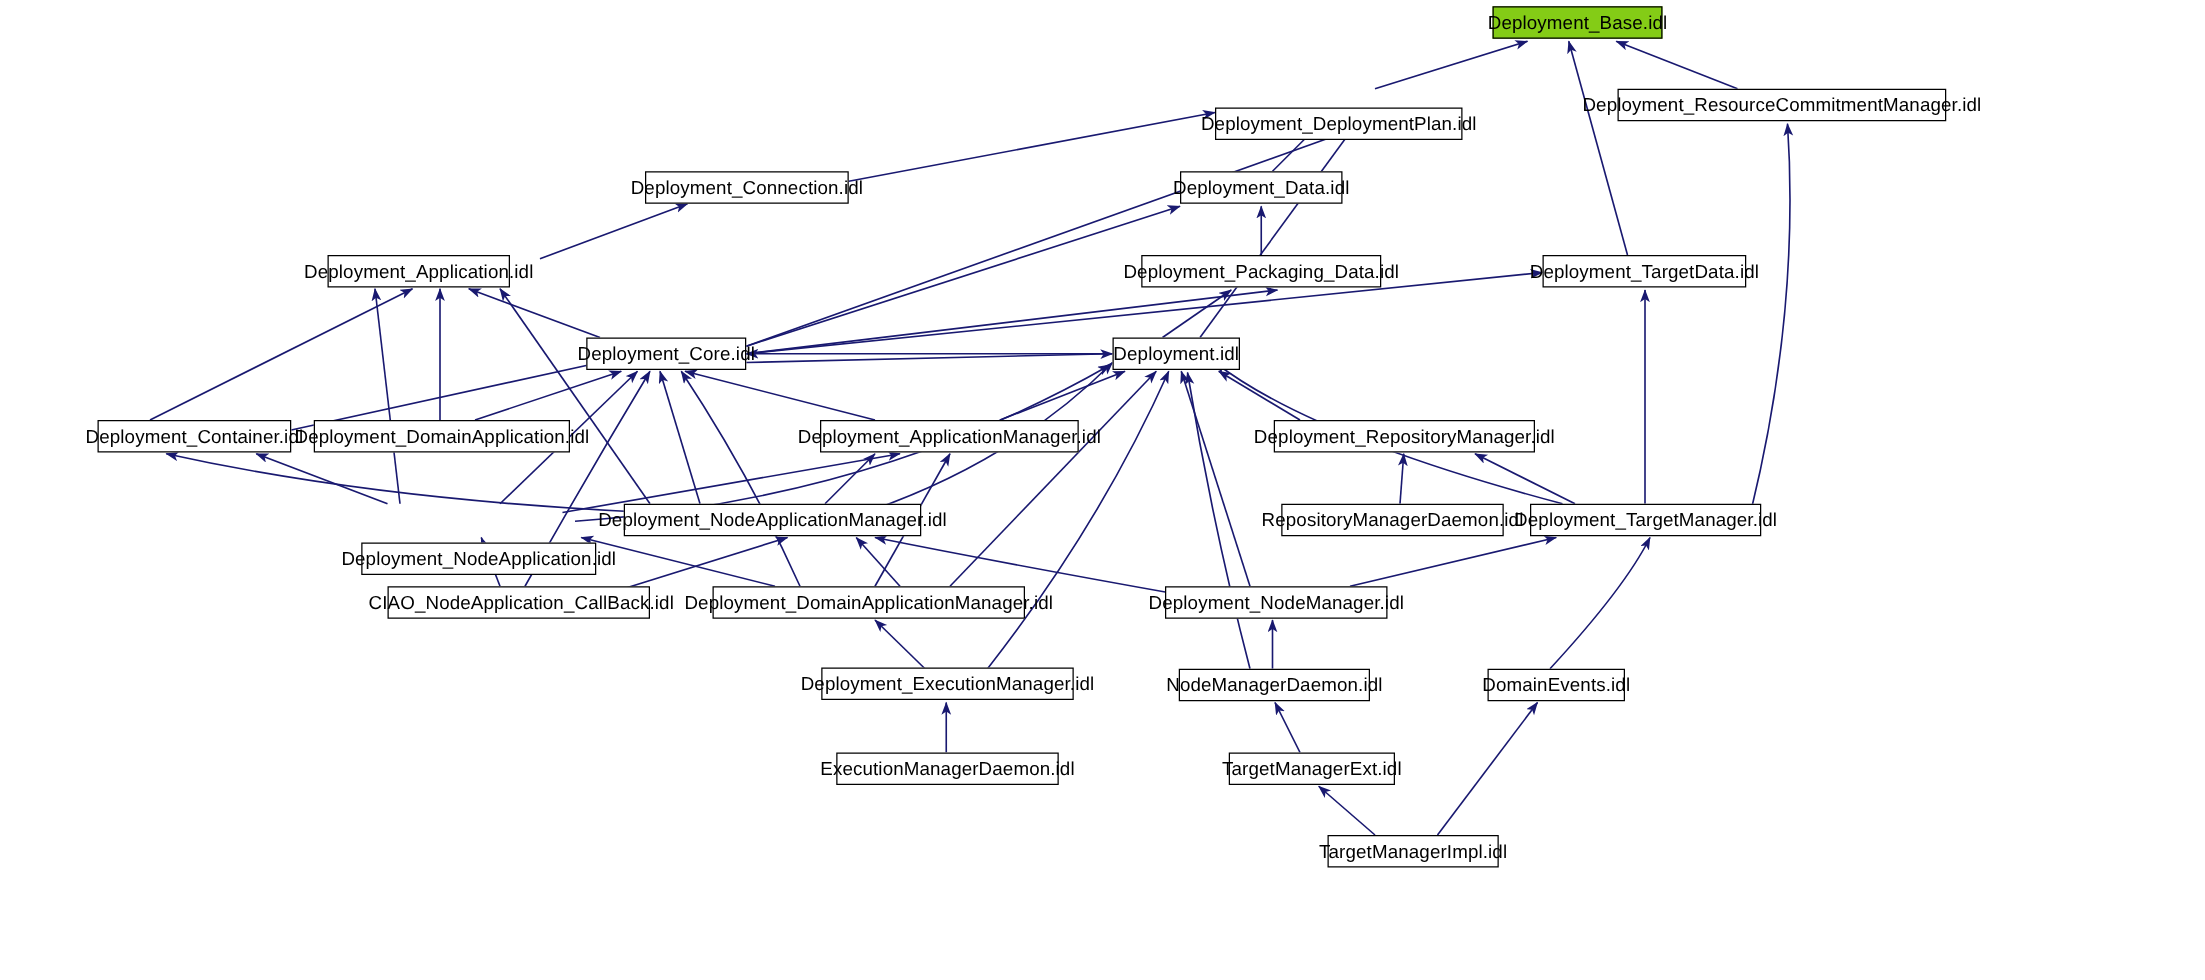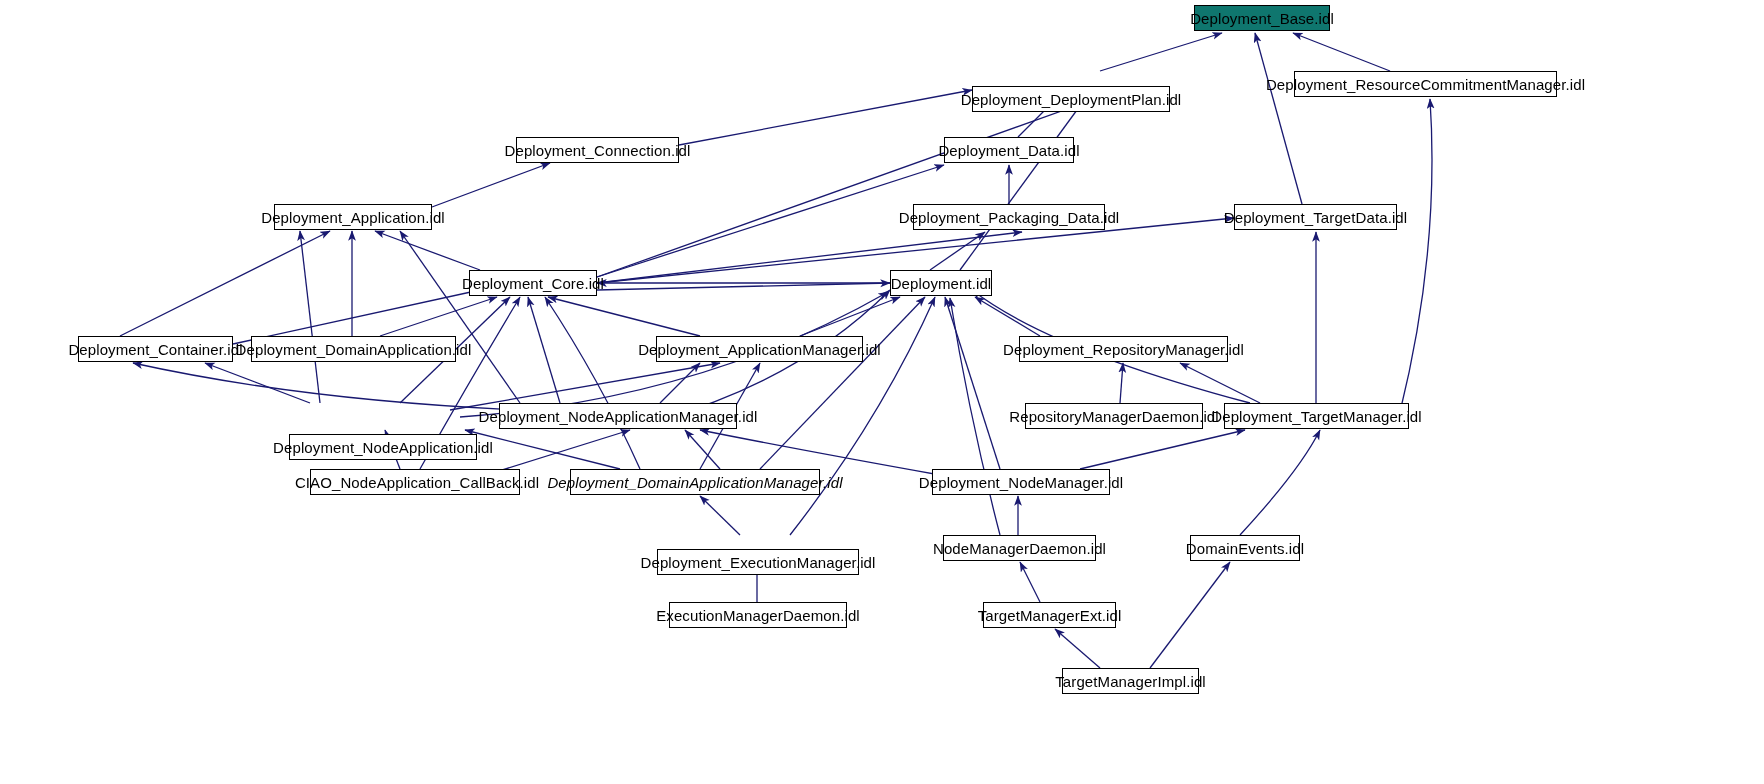--- a/index.html
+++ b/index.html
@@ -38,21 +38,21 @@
     line-height: 1;
     display: flex;
     align-items: center;
     justify-content: center;
     white-space: nowrap;
     padding: 0 9px;
     height: 26px;
     letter-spacing: 0.1px;
   }
   .node-box.highlight {
-    background: #0f766e;
+    background: #84cc16;
   }
 </style>
 </head>
 <body>
 
 <div id="graph-root">
 
   <svg id="graph-canvas" viewBox="0 0 1764 784" xmlns="http://www.w3.org/2000/svg">
     <defs>
       <marker id="arrowhead" markerWidth="9" markerHeight="9" refX="7.5" refY="3" orient="auto" markerUnits="strokeWidth">
@@ -130,21 +130,21 @@
       </div>
       <div class="node-box" style="left: 1294px; top: 71px; width: 263px;">
         <span>Deployment_ResourceCommitmentManager.idl</span>
       </div>
       <div class="node-box" style="left: 516px; top: 137px; width: 163px;">
         <span>Deployment_Connection.idl</span>
       </div>
       <div class="node-box" style="left: 944px; top: 137px; width: 130px;">
         <span>Deployment_Data.idl</span>
       </div>
-      <div class="node-box" style="left: 274px; top: 204px; width: 158px;">
+      <div class="node-box" style="left: 262px; top: 204px; width: 146px;">
         <span>Deployment_Application.idl</span>
       </div>
       <div class="node-box" style="left: 913px; top: 204px; width: 192px;">
         <span>Deployment_Packaging_Data.idl</span>
       </div>
       <div class="node-box" style="left: 1234px; top: 204px; width: 163px;">
         <span>Deployment_TargetData.idl</span>
       </div>
       <div class="node-box" style="left: 469px; top: 270px; width: 128px;">
         <span>Deployment_Core.idl</span>
@@ -172,27 +172,27 @@
       </div>
       <div class="node-box" style="left: 1025px; top: 403px; width: 178px;">
         <span>RepositoryManagerDaemon.idl</span>
       </div>
       <div class="node-box" style="left: 1224px; top: 403px; width: 185px;">
         <span>Deployment_TargetManager.idl</span>
       </div>
       <div class="node-box" style="left: 310px; top: 469px; width: 210px; padding-left: 13px;">
         <span>CIAO_NodeApplication_CallBack.idl</span>
       </div>
-      <div class="node-box" style="left: 570px; top: 469px; width: 250px; font-style: italic;">
+      <div class="node-box" style="left: 570px; top: 469px; width: 250px;">
         <span>Deployment_DomainApplicationManager.idl</span>
       </div>
       <div class="node-box" style="left: 932px; top: 469px; width: 178px;">
         <span>Deployment_NodeManager.idl</span>
       </div>
-      <div class="node-box" style="left: 657px; top: 549px; width: 202px;">
+      <div class="node-box" style="left: 657px; top: 534px; width: 202px;">
         <span>Deployment_ExecutionManager.idl</span>
       </div>
       <div class="node-box" style="left: 943px; top: 535px; width: 153px;">
         <span>NodeManagerDaemon.idl</span>
       </div>
       <div class="node-box" style="left: 1190px; top: 535px; width: 110px;">
         <span>DomainEvents.idl</span>
       </div>
       <div class="node-box" style="left: 669px; top: 602px; width: 178px;">
         <span>ExecutionManagerDaemon.idl</span>

